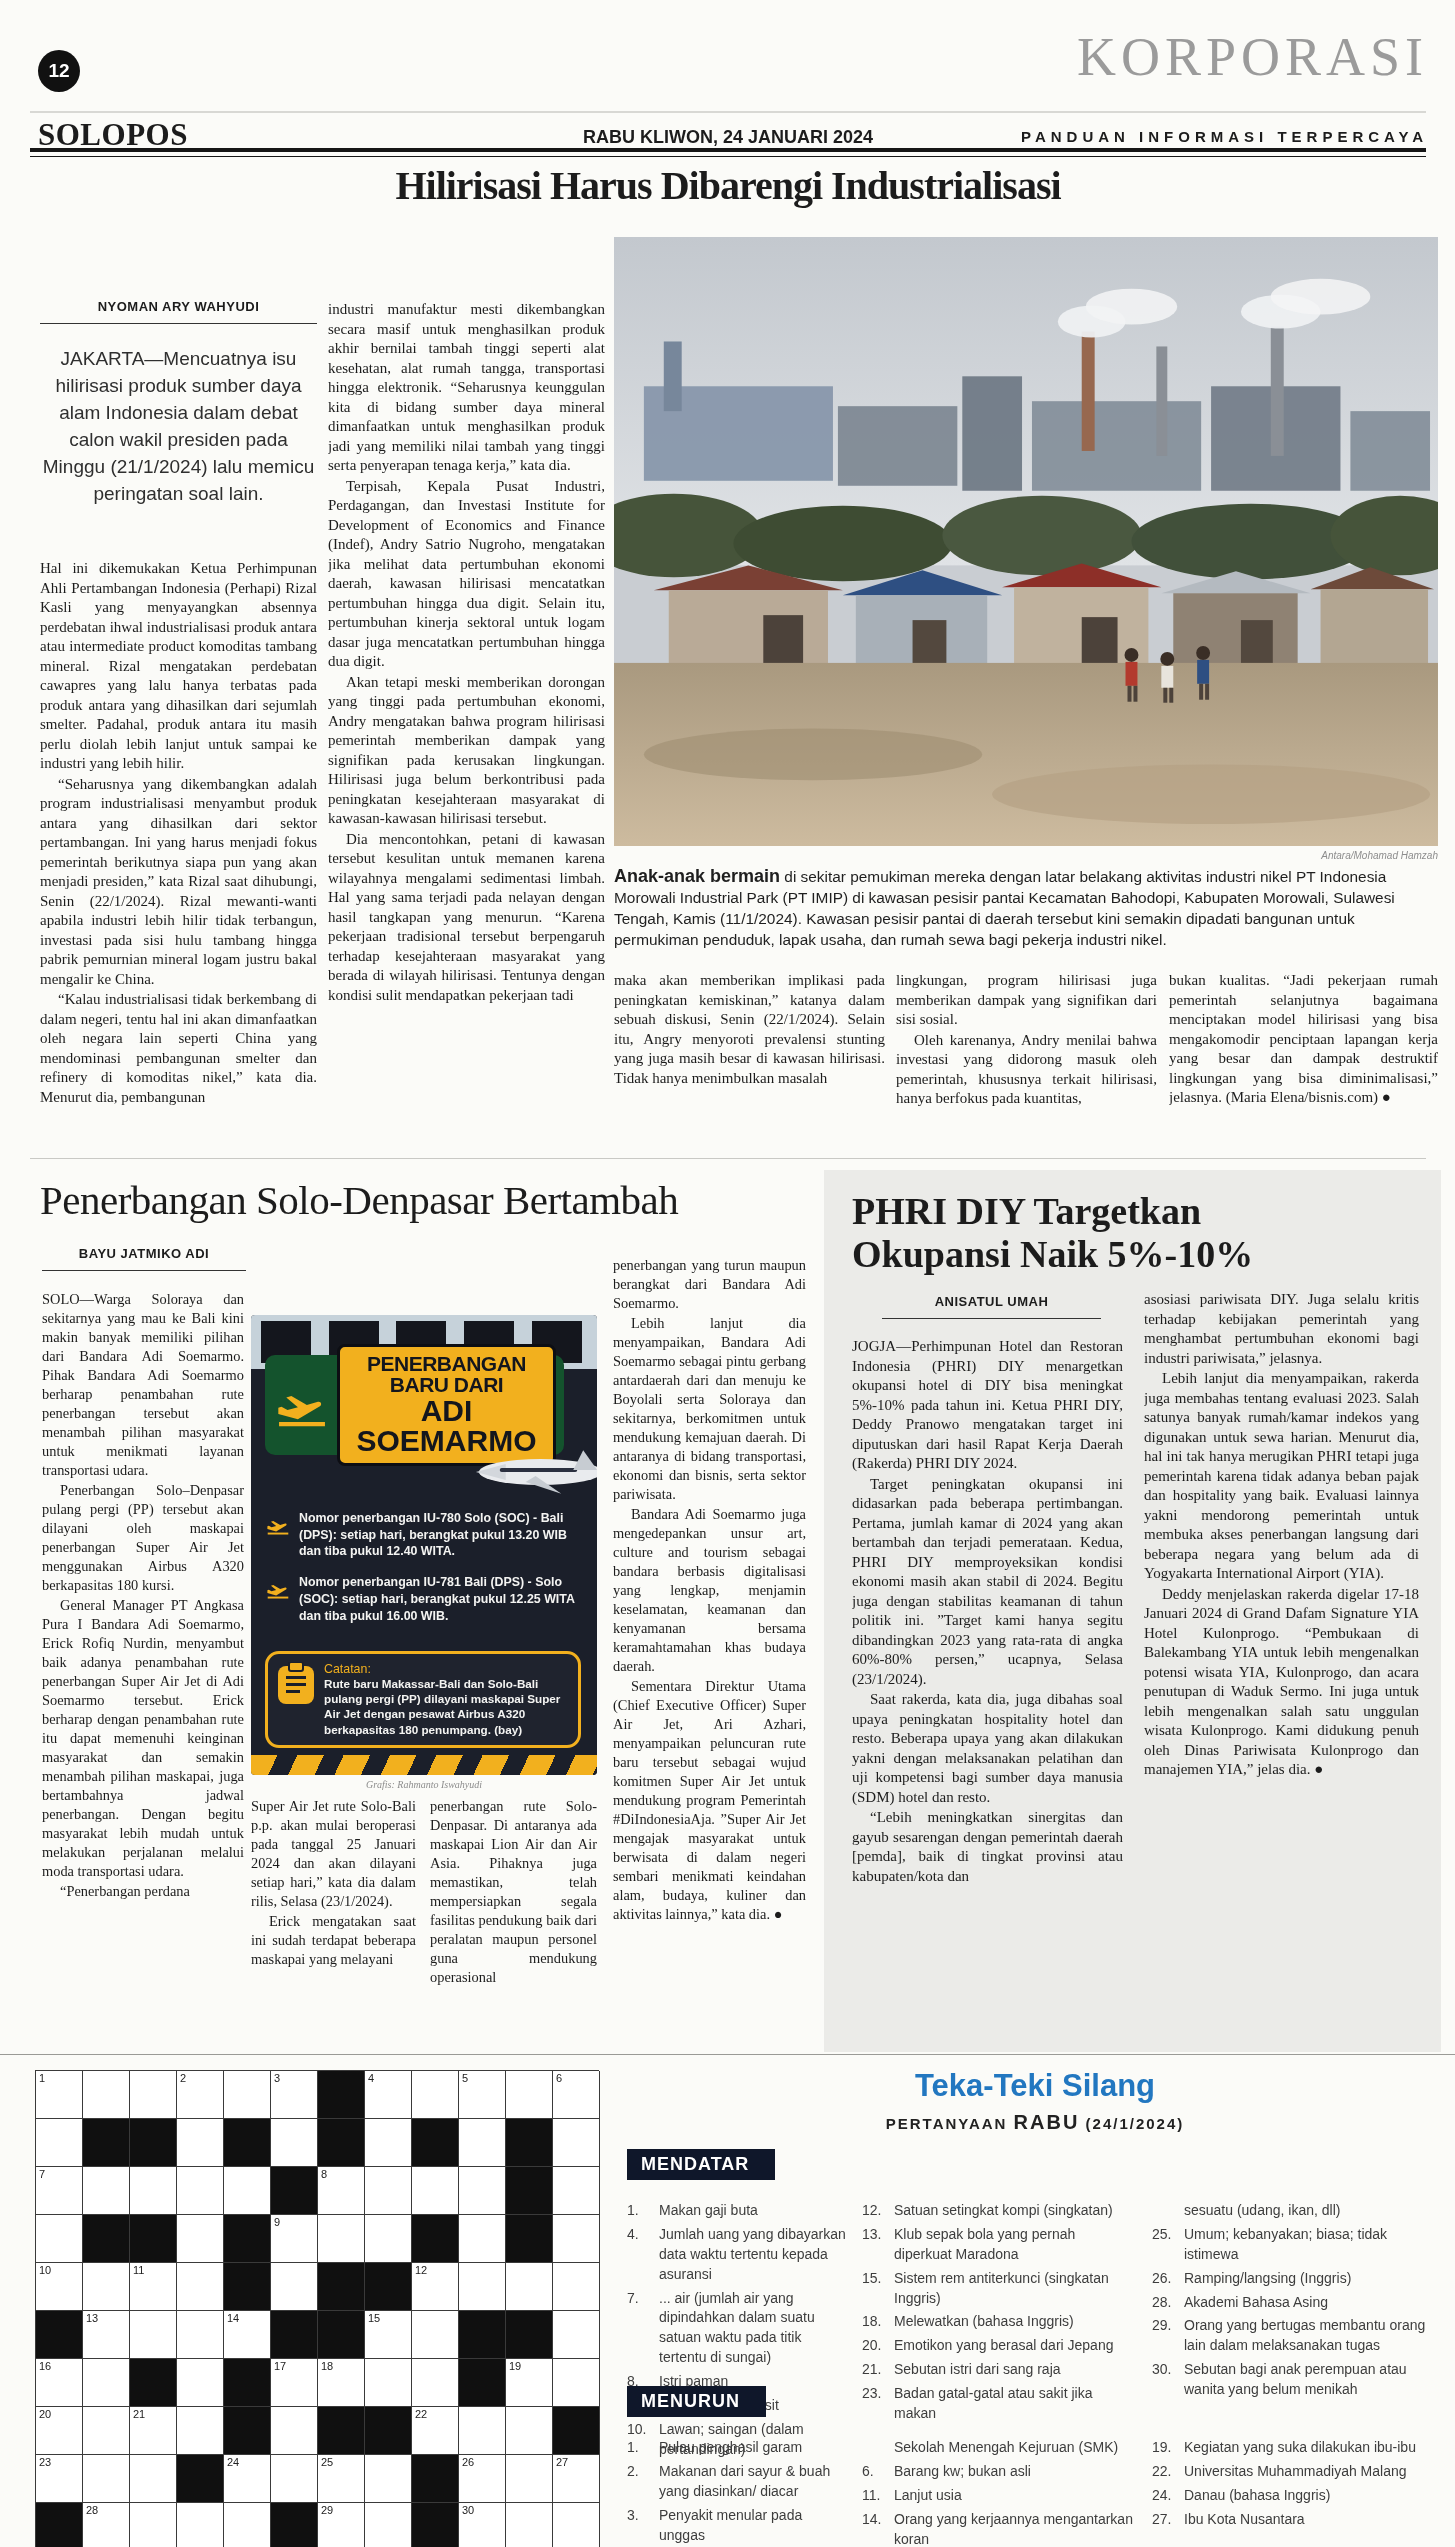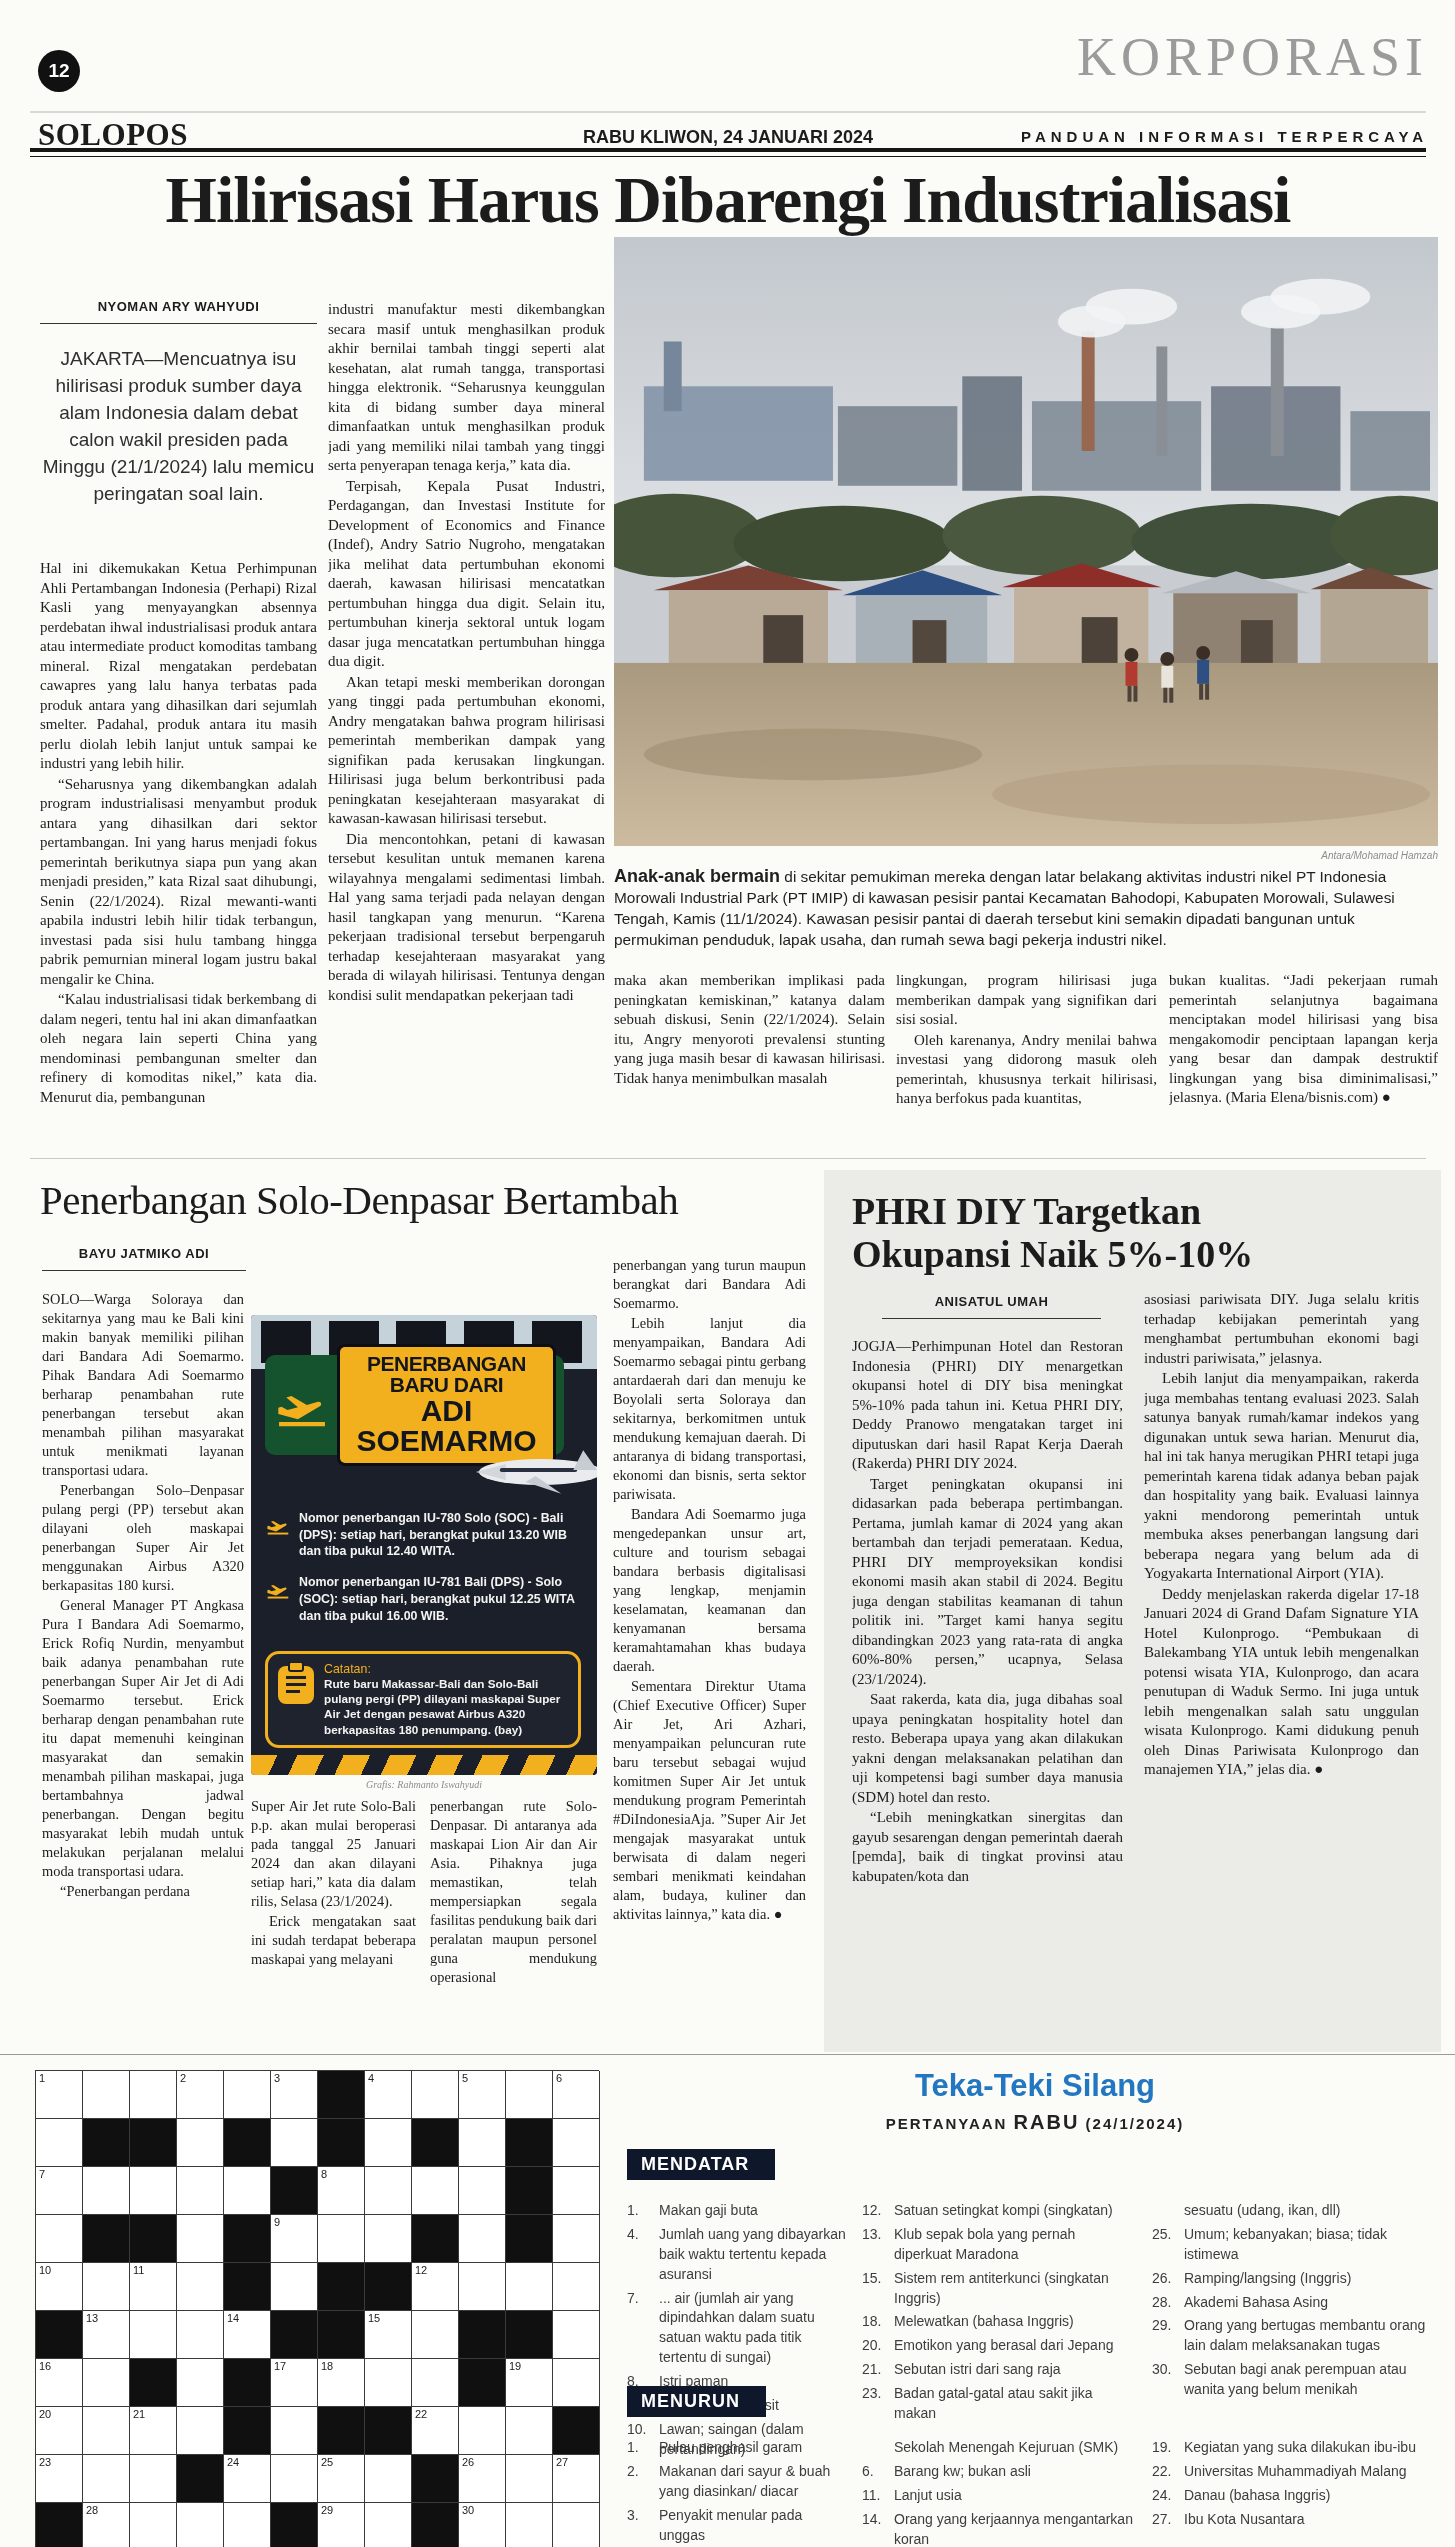--- a/index.html
+++ b/index.html
@@ -13,21 +13,21 @@
            color:#fff;font-weight:bold;font-size:19px;display:flex;align-items:center;justify-content:center;}
   .section-title{right:28px;top:26px;font-size:54px;letter-spacing:5px;color:#9b9b9b;font-weight:500;}
   .hairline-top{left:30px;top:111px;width:1396px;border-top:2px solid #d8d8d4;}
   .masthead{left:38px;top:117px;font-size:31px;font-weight:bold;letter-spacing:0.5px;}
   .issue-date{left:0;top:127px;width:1456px;text-align:center;font-size:18px;font-weight:bold;}
   .tagline{right:28px;top:128px;font-size:15px;font-weight:bold;letter-spacing:5px;}
   .rule-thick{left:30px;top:148px;width:1396px;border-top:4px solid #161616;}
   .rule-thin{left:30px;top:156px;width:1396px;border-top:1.5px solid #161616;}
 
   
-  .headline{left:40px;top:162px;width:1376px;text-align:center;font-size:66px;font-weight:bold;letter-spacing:-1px;}
+  .headline{left:40px;top:162px;width:1376px;text-align:center;font-size:40px;font-weight:bold;letter-spacing:-1px;}
   .byline{font-size:13px;font-weight:bold;letter-spacing:0.5px;text-align:center;
           font-family:"Liberation Sans","DejaVu Sans",sans-serif;padding-bottom:9px;border-bottom:1.5px solid #333;}
   .lead{font-family:"Liberation Sans","DejaVu Sans",sans-serif;font-size:19px;line-height:1.42;
         text-align:center;color:#2f2f2f;}
   .news-col{overflow:hidden;text-align:justify;}
   .news-col p{margin:0 0 1px 0;font-size:15px;line-height:19.5px;}
   .news-col p + p{text-indent:18px;}
   .small-col p{font-size:14.4px;line-height:19px;}
 
   
@@ -526,21 +526,21 @@
     <span class="cw-label">MENDATAR</span>
   </div>
   <div class="abs clue-col" style="left:627px;top:2201px;width:219px;">
 
   <div class="clue">
         <span class="clue-no">1.</span>
         <span class="clue-text">Makan gaji buta</span>
       </div>
       <div class="clue">
         <span class="clue-no">4.</span>
-        <span class="clue-text">Jumlah uang yang dibayarkan baik waktu tertentu kepada asuransi</span>
+        <span class="clue-text">Jumlah uang yang dibayarkan data waktu tertentu kepada asuransi</span>
       </div>
       <div class="clue">
         <span class="clue-no">7.</span>
         <span class="clue-text">... air (jumlah air yang dipindahkan dalam suatu satuan waktu pada titik tertentu di sungai)</span>
       </div>
       <div class="clue">
         <span class="clue-no">8.</span>
         <span class="clue-text">Istri paman</span>
       </div>
       <div class="clue">

